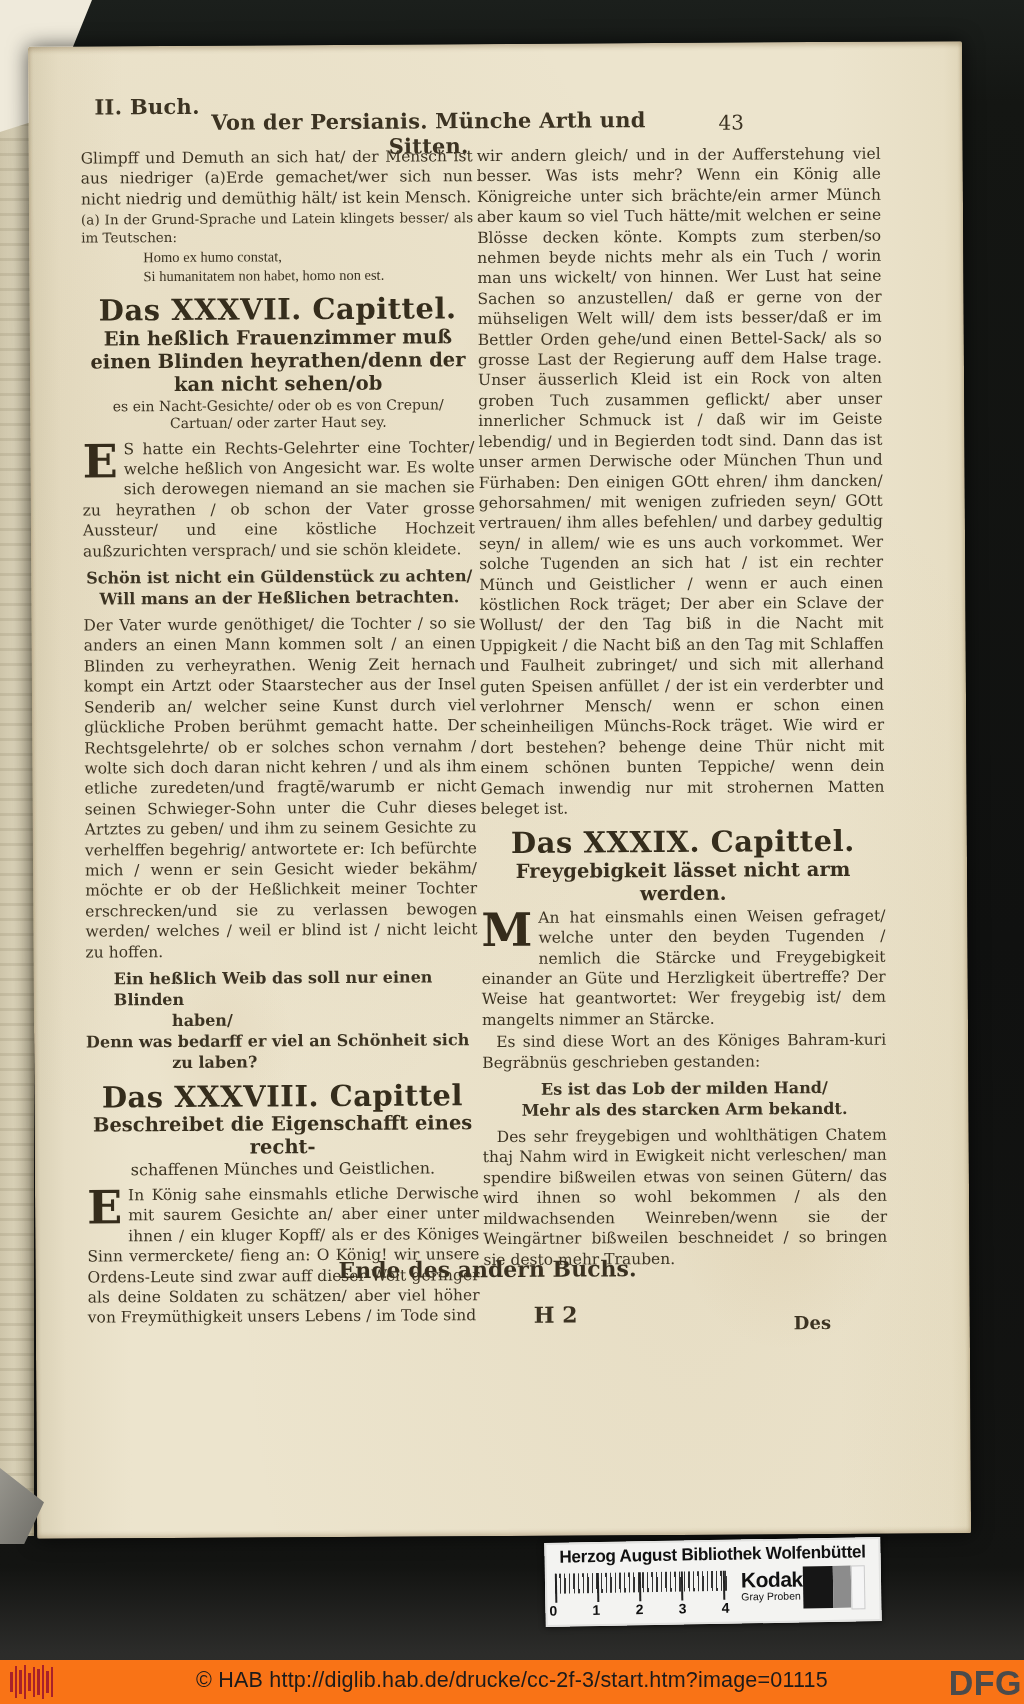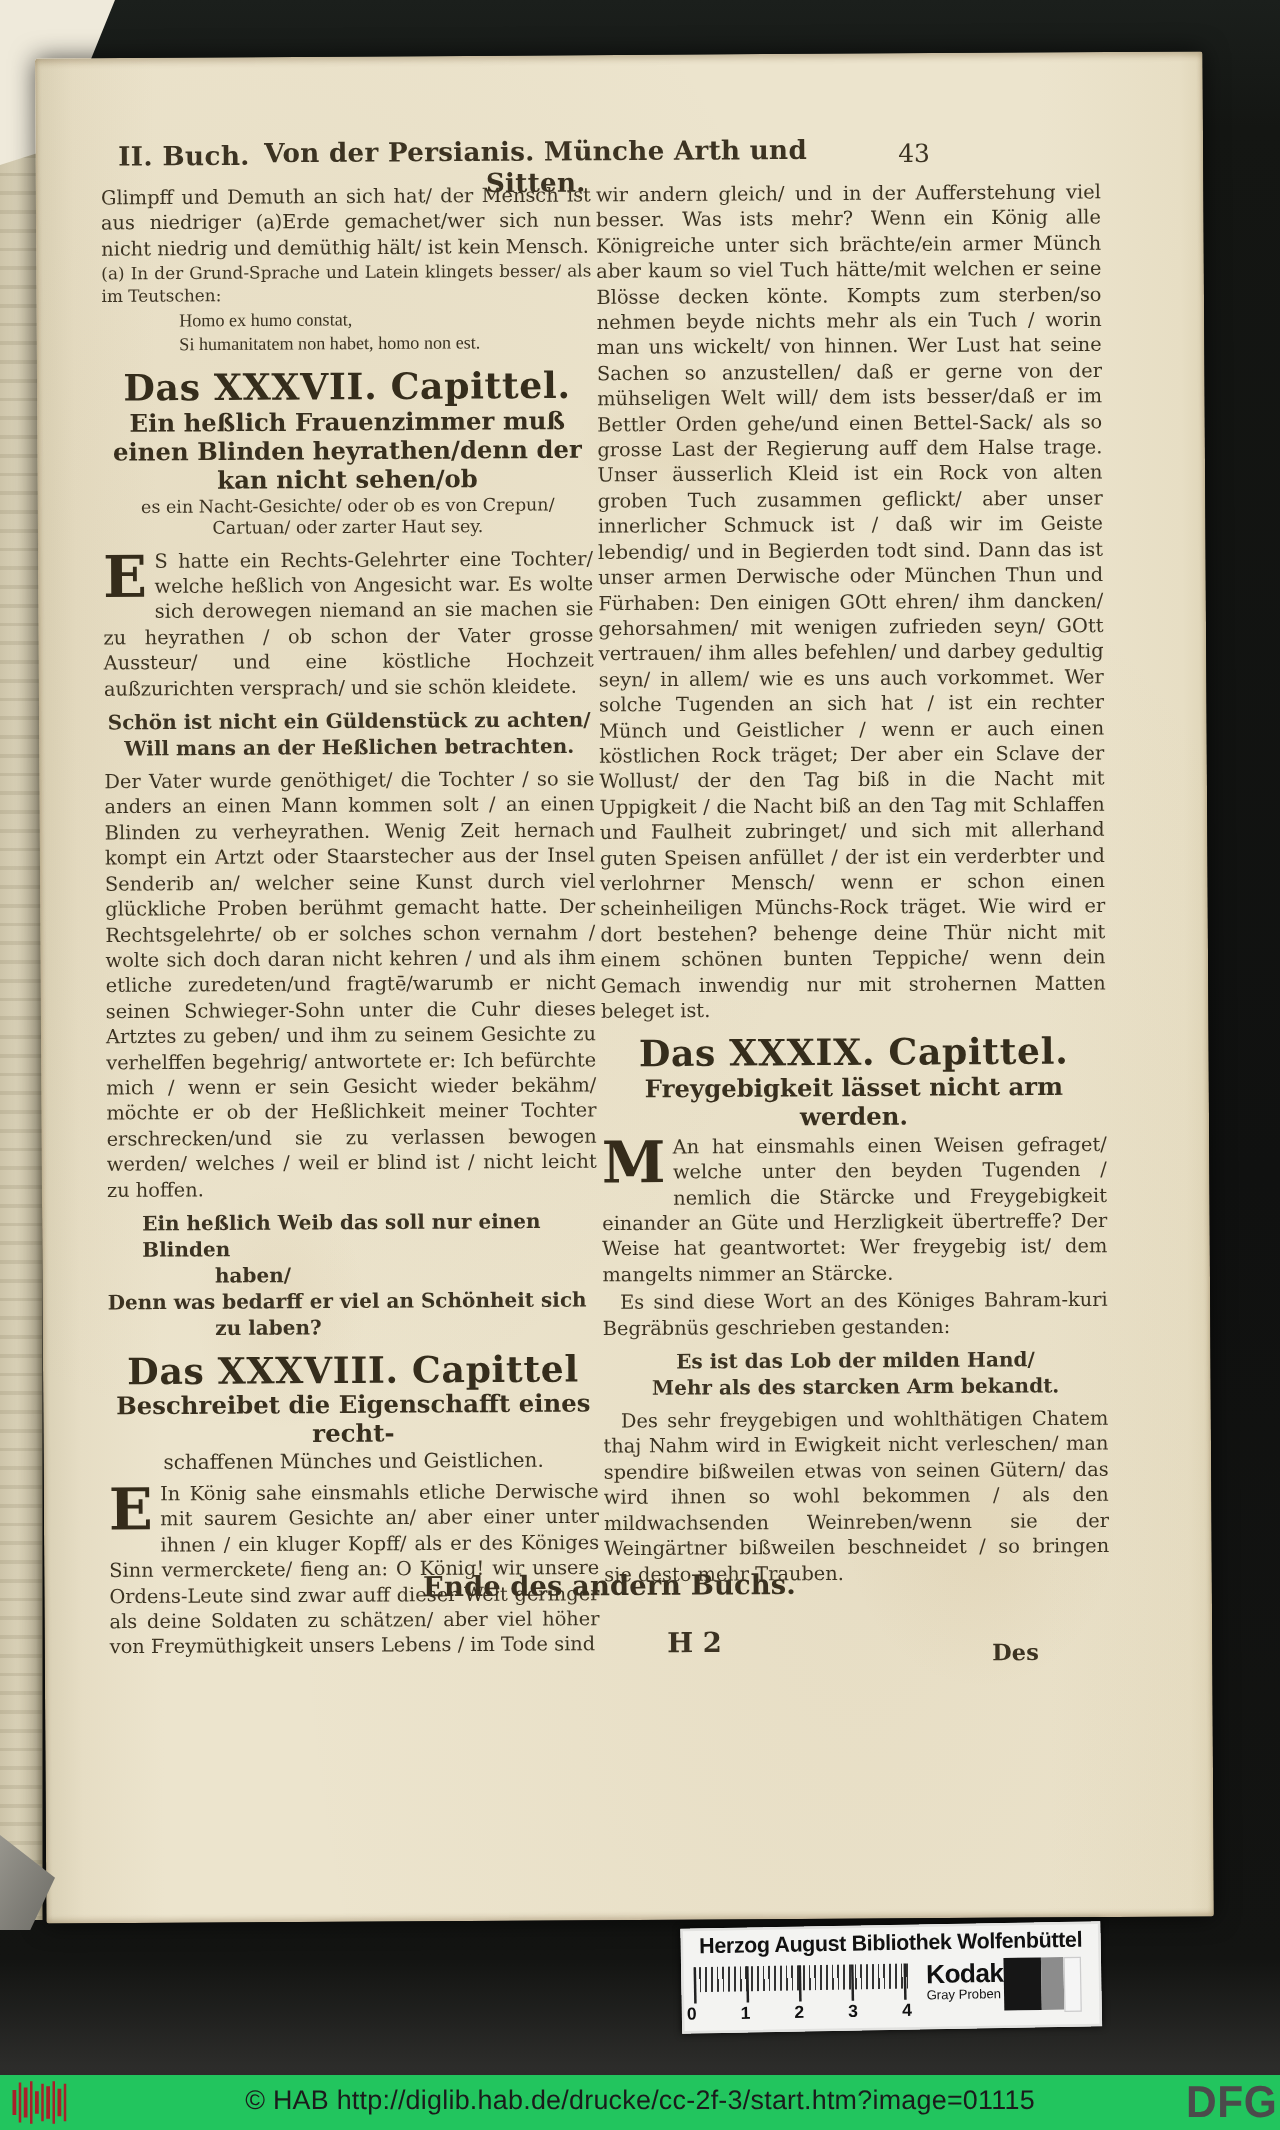--- a/index.html
+++ b/index.html
@@ -32,21 +32,21 @@
       linear-gradient(90deg,#d9d0b5 0,#e6ddc4 30px,#ece4cd 95px,#ece4cd 86%,#e7dec4 98%,#dfd5b8 100%);
     transform:rotate(-.35deg);transform-origin:50% 0;
     box-shadow:0 0 20px rgba(0,0,0,.65), inset 0 3px 5px rgba(90,60,20,.28), inset 0 -3px 4px rgba(90,60,20,.22);
     border-radius:2px;color:#3c3322;
   }
   .stain{position:absolute;border-radius:50%;pointer-events:none;}
   .s1{left:430px;top:250px;width:180px;height:120px;background:radial-gradient(rgba(170,130,60,.10),transparent 70%);}
   .s2{left:640px;top:1050px;width:220px;height:260px;background:radial-gradient(rgba(170,130,60,.09),transparent 70%);}
   .s3{left:120px;top:900px;width:140px;height:200px;background:radial-gradient(rgba(160,120,60,.07),transparent 70%);}
   
-  .hdr-book{position:absolute;left:66px;top:66px;font-size:21px;font-weight:bold;letter-spacing:.3px;}
+  .hdr-book{position:absolute;left:66px;top:48px;font-size:21px;font-weight:bold;letter-spacing:.3px;}
   .hdr-title{position:absolute;left:180px;top:64px;width:440px;text-align:center;font-size:21px;font-weight:bold;letter-spacing:.2px;}
   .hdr-num{position:absolute;left:690px;top:68px;font-size:20px;}
   
   .col{position:absolute;top:102px;font-size:15.5px;line-height:20.4px;text-align:justify;}
   .col-left{left:52px;width:392px;}
   .col-right{left:448px;width:404px;}
   .col p{margin:0 0 2px 0;text-indent:14px;}
   .col p.noind{text-indent:0;}
   .footnote{font-size:13.5px;line-height:17.5px;margin-top:2px;}
   .latin{font-size:14.5px;line-height:19px;margin-left:62px;text-align:left;font-family:"Liberation Serif",serif;}
@@ -73,21 +73,21 @@
   .ruler{position:absolute;left:10px;top:31px;width:172px;height:20px;
     background:repeating-linear-gradient(90deg,#333 0 1.4px,transparent 1.4px 4.6px);}
   .ruler .maj{position:absolute;top:0;width:2px;height:29px;background:#222;}
   .ruler-nums{position:absolute;left:4px;top:60px;width:180px;display:flex;justify-content:space-between;font-size:14px;font-weight:bold;}
   .kbrand{position:absolute;left:196px;top:30px;line-height:1;}
   .kbrand .kname{font-size:21px;font-weight:bold;letter-spacing:-.5px;}
   .kbrand .ksub{font-size:10.5px;margin-top:1px;}
   .patches{position:absolute;left:258px;top:28px;height:42px;display:flex;}
   .patch{height:100%;}
   
-  .footerbar{position:absolute;left:0;top:1660px;width:1024px;height:44px;background:#22c55e;
+  .footerbar{position:absolute;left:0;top:1660px;width:1024px;height:44px;background:#f97316;
     font-family:"Liberation Sans",sans-serif;}
   .hab-barcode{position:absolute;left:10px;top:6px;height:32px;display:flex;align-items:center;gap:2px;}
   .hab-barcode i{display:block;width:2.5px;background:#a8212a;}
   .url{position:absolute;left:0;top:8px;width:1024px;text-align:center;font-size:21.5px;color:#1b1b1b;letter-spacing:.2px;}
   .dfg{position:absolute;right:2px;top:3px;font-size:34px;font-weight:bold;color:#4b4b4b;letter-spacing:.5px;transform:scaleY(1.05);}
   .table-sliver{position:absolute;left:0;top:1468px;width:44px;height:76px;background:linear-gradient(120deg,#98968e,#6d6c66);clip-path:polygon(0 0,100% 45%,55% 100%,0 100%);}
 </style>
 </head>
 <body>
 

